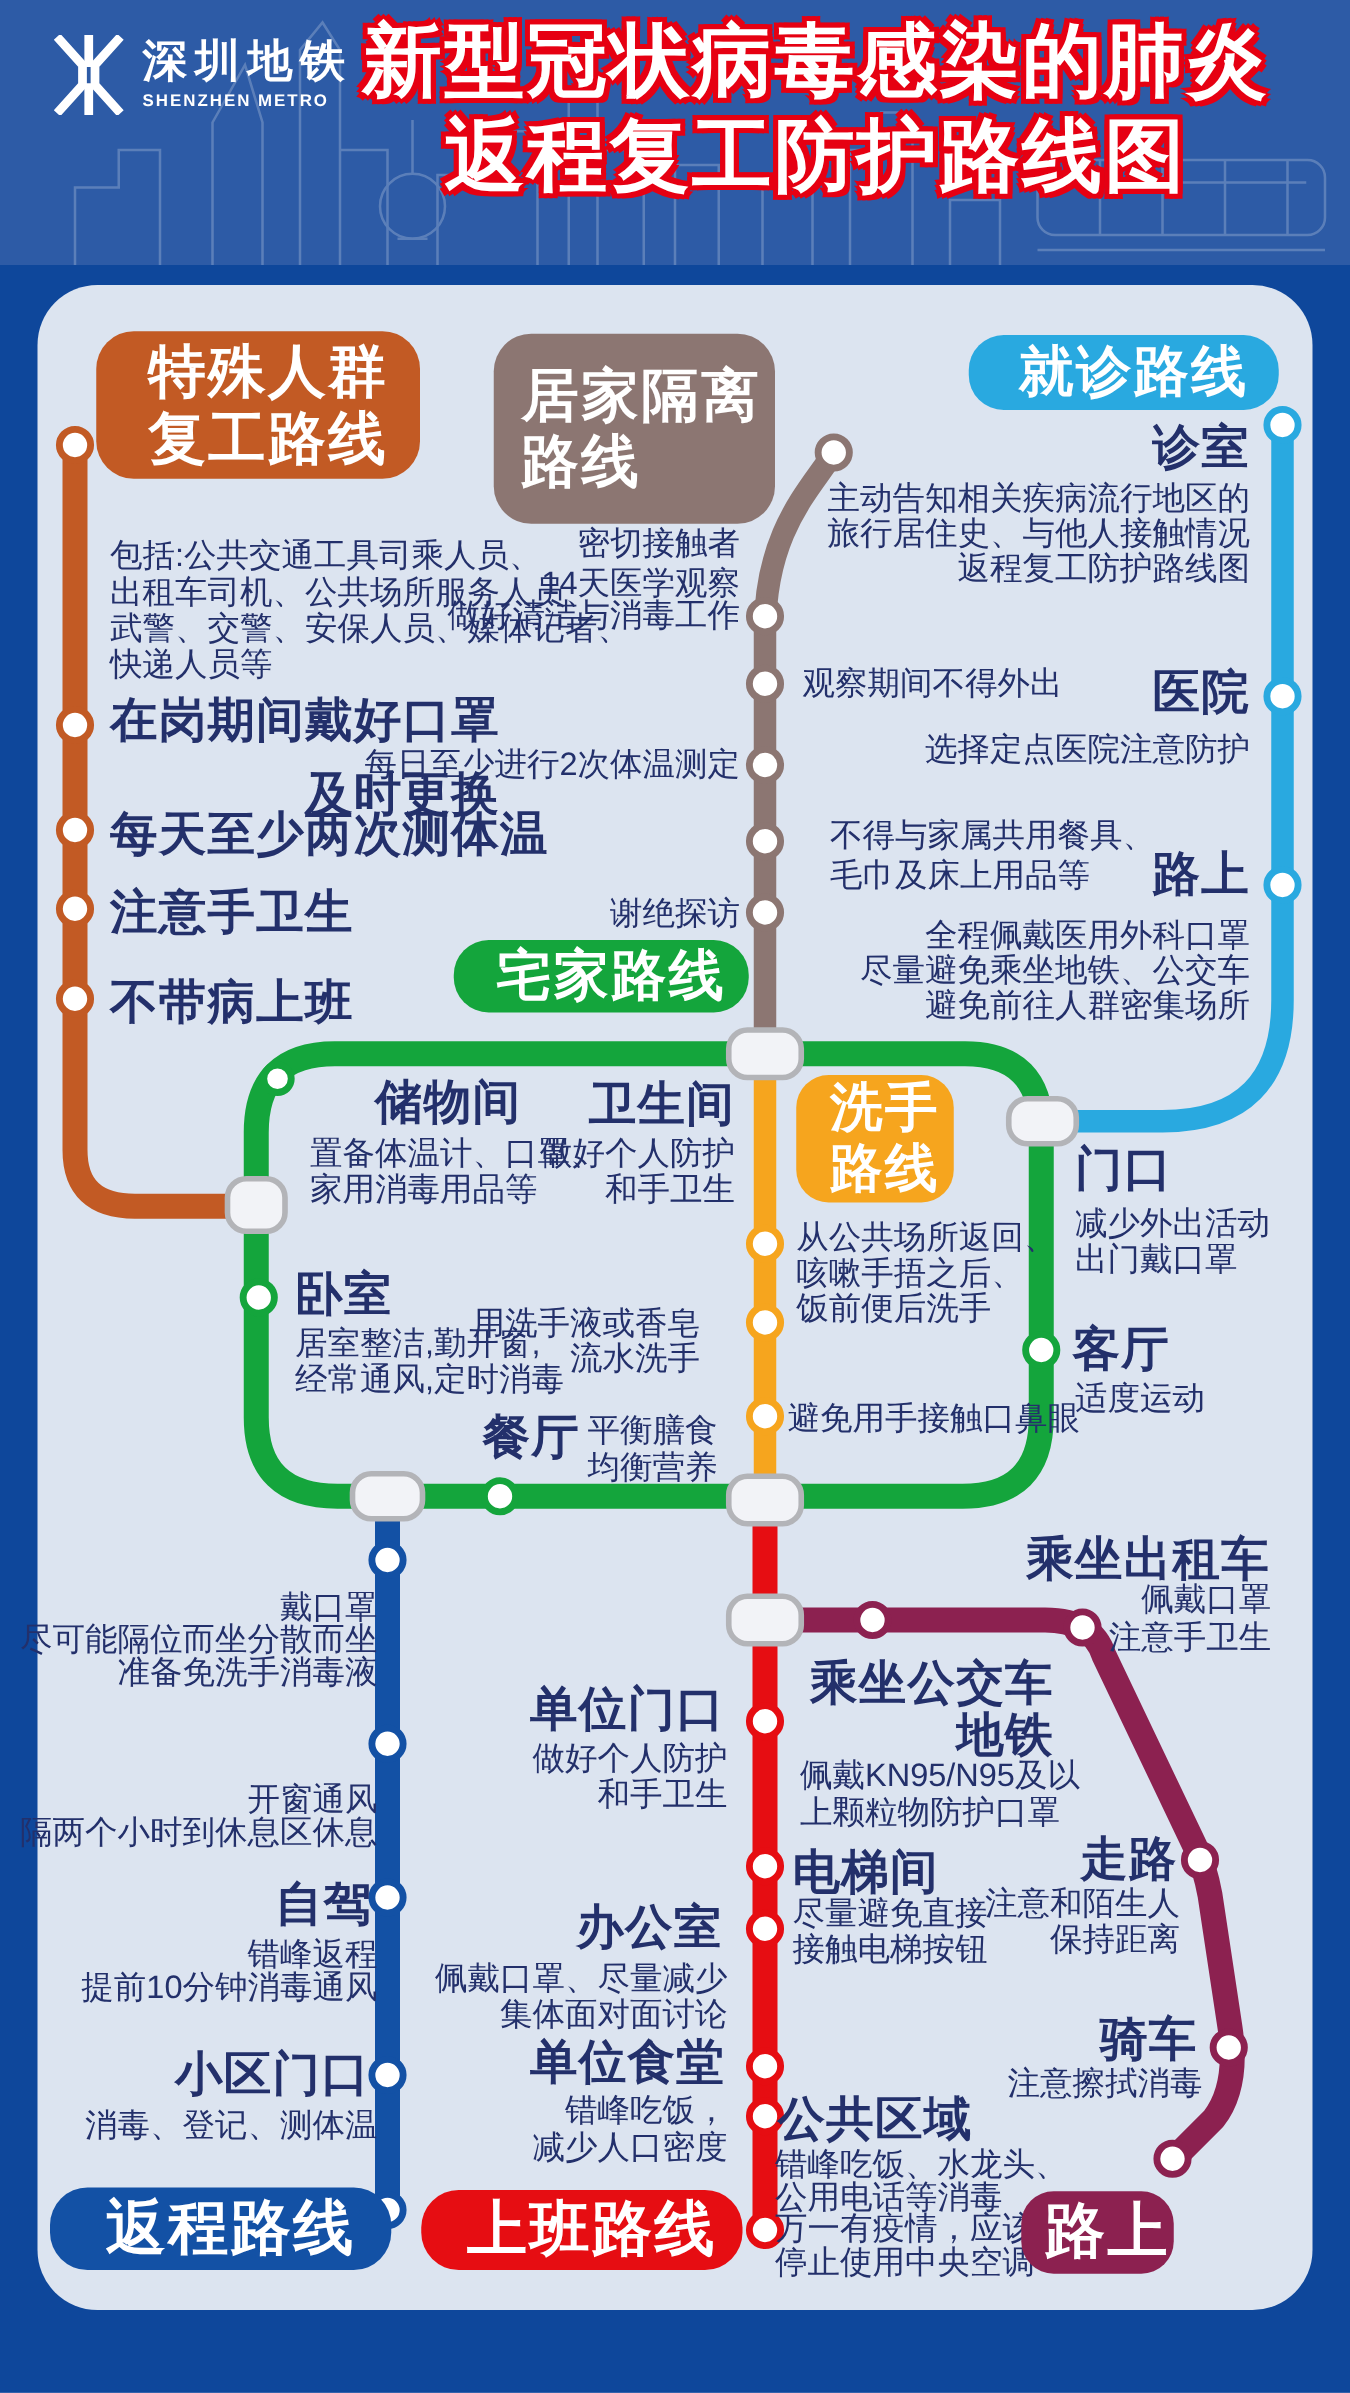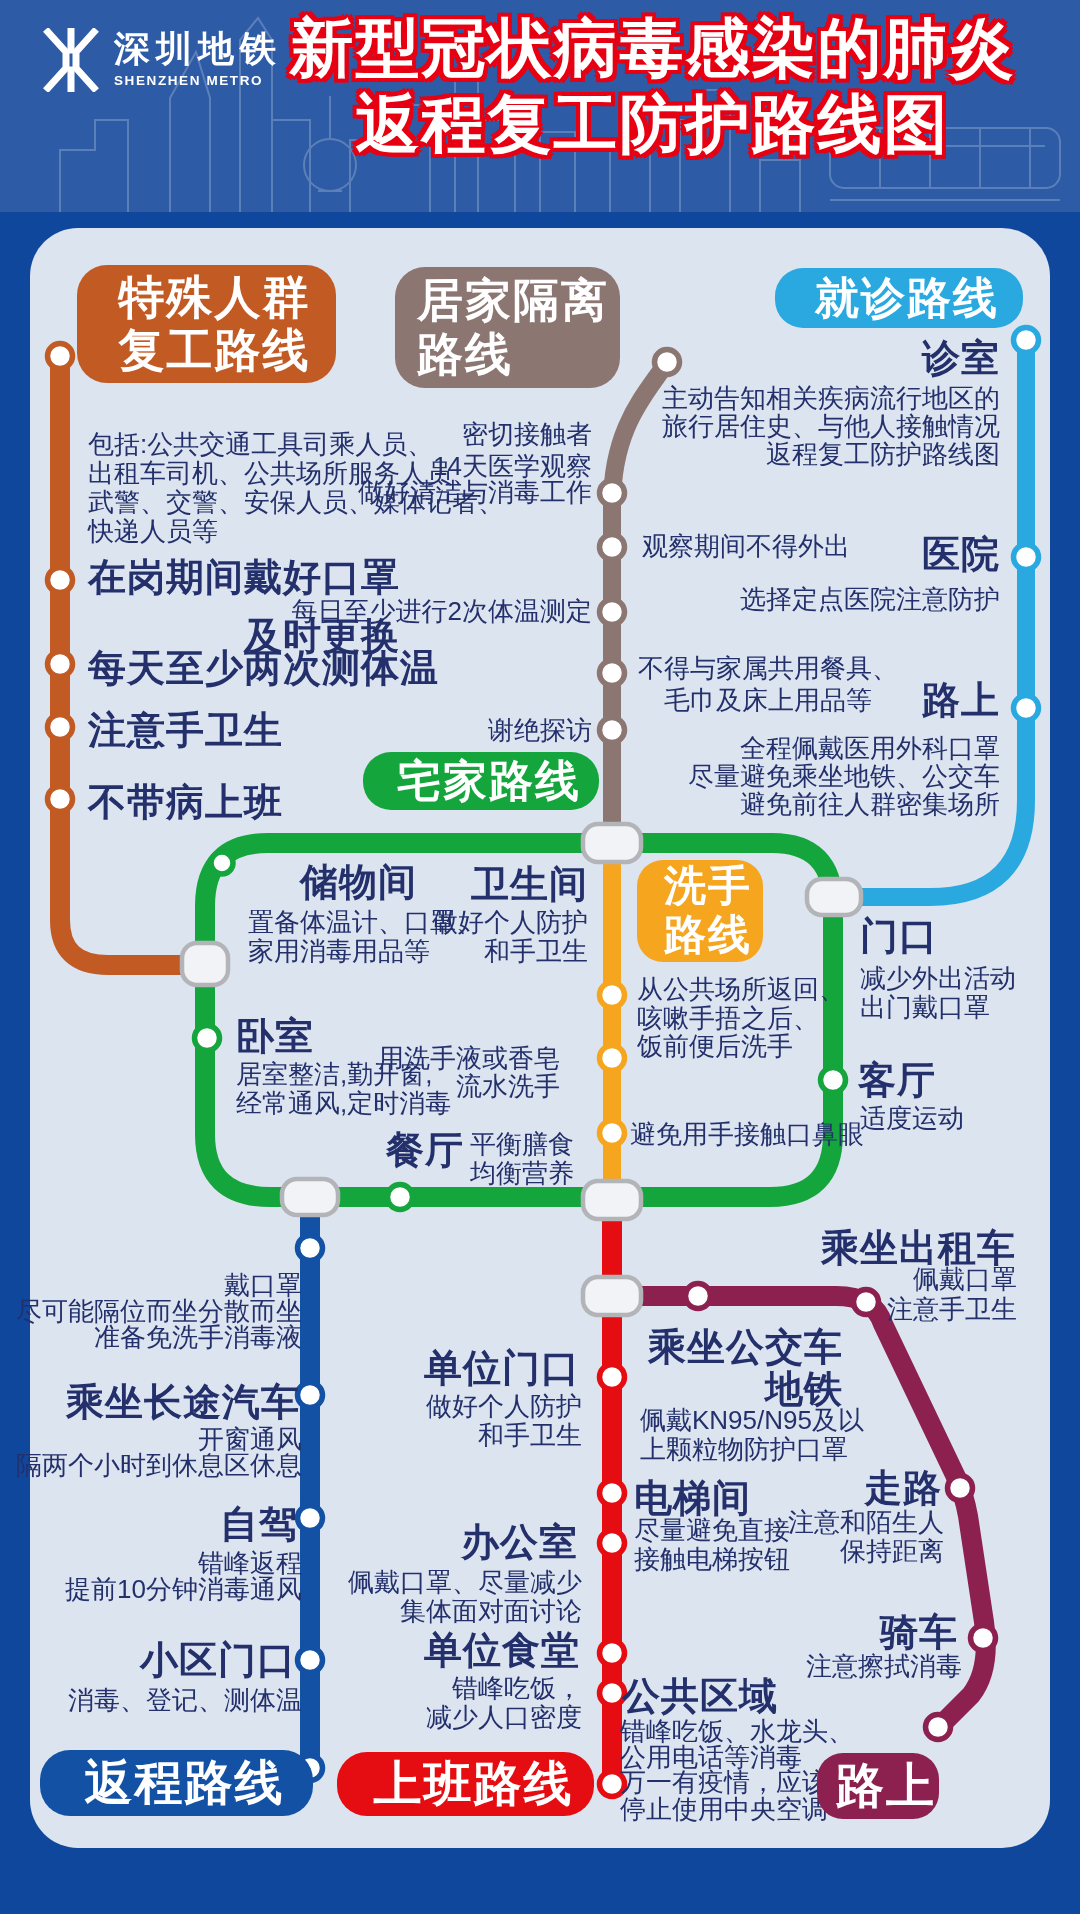--- a/index.html
+++ b/index.html
@@ -138,38 +138,38 @@
       </div>
       <div class="label" style="top: 646px; left: 88px;">
         <div class="label-title">每天至少两次测体温</div>
       </div>
       <div class="label" style="top: 708px; left: 88px;">
         <div class="label-title">注意手卫生</div>
       </div>
       <div class="label" style="top: 780px; left: 88px;">
         <div class="label-title">不带病上班</div>
       </div>
-      <div class="badge left" style="left: 395px; top: 267px; width: 225px; height: 121px; background: rgb(140, 118, 114); border-radius: 30px; font-size: 46px;">
+      <div class="badge left" style="left: 395px; top: 267px; width: 225px; height: 152px; background: rgb(140, 118, 114); border-radius: 30px; font-size: 46px;">
         <div class="badge-line">居家隔离</div>
         <div class="badge-line">路线</div>
       </div>
       <div class="label" style="top: 418px; right: 488px; text-align: right;">
         <div class="label-sub" style="line-height: 32px;">密切接触者</div>
         <div class="label-sub" style="line-height: 32px;">14天医学观察</div>
       </div>
       <div class="label" style="top: 478px; right: 488px; text-align: right;">
         <div class="label-sub">做好清洁与消毒工作</div>
       </div>
       <div class="label" style="top: 532px; left: 642px;">
         <div class="label-sub">观察期间不得外出</div>
       </div>
       <div class="label" style="top: 597px; right: 488px; text-align: right;">
         <div class="label-sub">每日至少进行2次体温测定</div>
       </div>
-      <div class="label" style="top: 652px; left: 638px; text-align: center;">
+      <div class="label" style="top: 652px; left: 664px;">
         <div class="label-sub" style="line-height: 32px;">不得与家属共用餐具、</div>
         <div class="label-sub" style="line-height: 32px;">毛巾及床上用品等</div>
       </div>
       <div class="label" style="top: 716px; right: 488px; text-align: right;">
         <div class="label-sub">谢绝探访</div>
       </div>
       <div class="badge" style="left: 775px; top: 268px; width: 232px; height: 60px; background: rgb(41, 169, 224); border-radius: 28px; font-size: 44px;">
         <div class="badge-line">就诊路线</div>
       </div>
       <div class="label" style="top: 336px; right: 80px; text-align: right;">
@@ -254,23 +254,20 @@
       <div class="label" style="top: 1120px; left: 630px;">
         <div class="label-sub">避免用手接触口鼻眼</div>
       </div>
       <div class="badge" style="left: 40px; top: 1750px; width: 257px; height: 66px; background: rgb(19, 81, 165); border-radius: 30px; font-size: 48px;">
         <div class="badge-line">返程路线</div>
       </div>
       <div class="label" style="top: 1272px; right: 778px; text-align: right;">
         <div class="label-sub" style="line-height: 26px;">戴口罩</div>
         <div class="label-sub" style="line-height: 26px;">尽可能隔位而坐分散而坐</div>
         <div class="label-sub" style="line-height: 26px;">准备免洗手消毒液</div>
-      </div>
-      <div class="label" style="top: 1380px; right: 780px; text-align: right;">
-        <div class="label-title">乘坐长途汽车</div>
       </div>
       <div class="label" style="top: 1426px; right: 778px; text-align: right;">
         <div class="label-sub" style="line-height: 26px;">开窗通风</div>
         <div class="label-sub" style="line-height: 26px;">隔两个小时到休息区休息</div>
       </div>
       <div class="label" style="top: 1502px; right: 782px; text-align: right;">
         <div class="label-title">自驾</div>
       </div>
       <div class="label" style="top: 1550px; right: 778px; text-align: right;">
         <div class="label-sub" style="line-height: 26px;">错峰返程</div>

